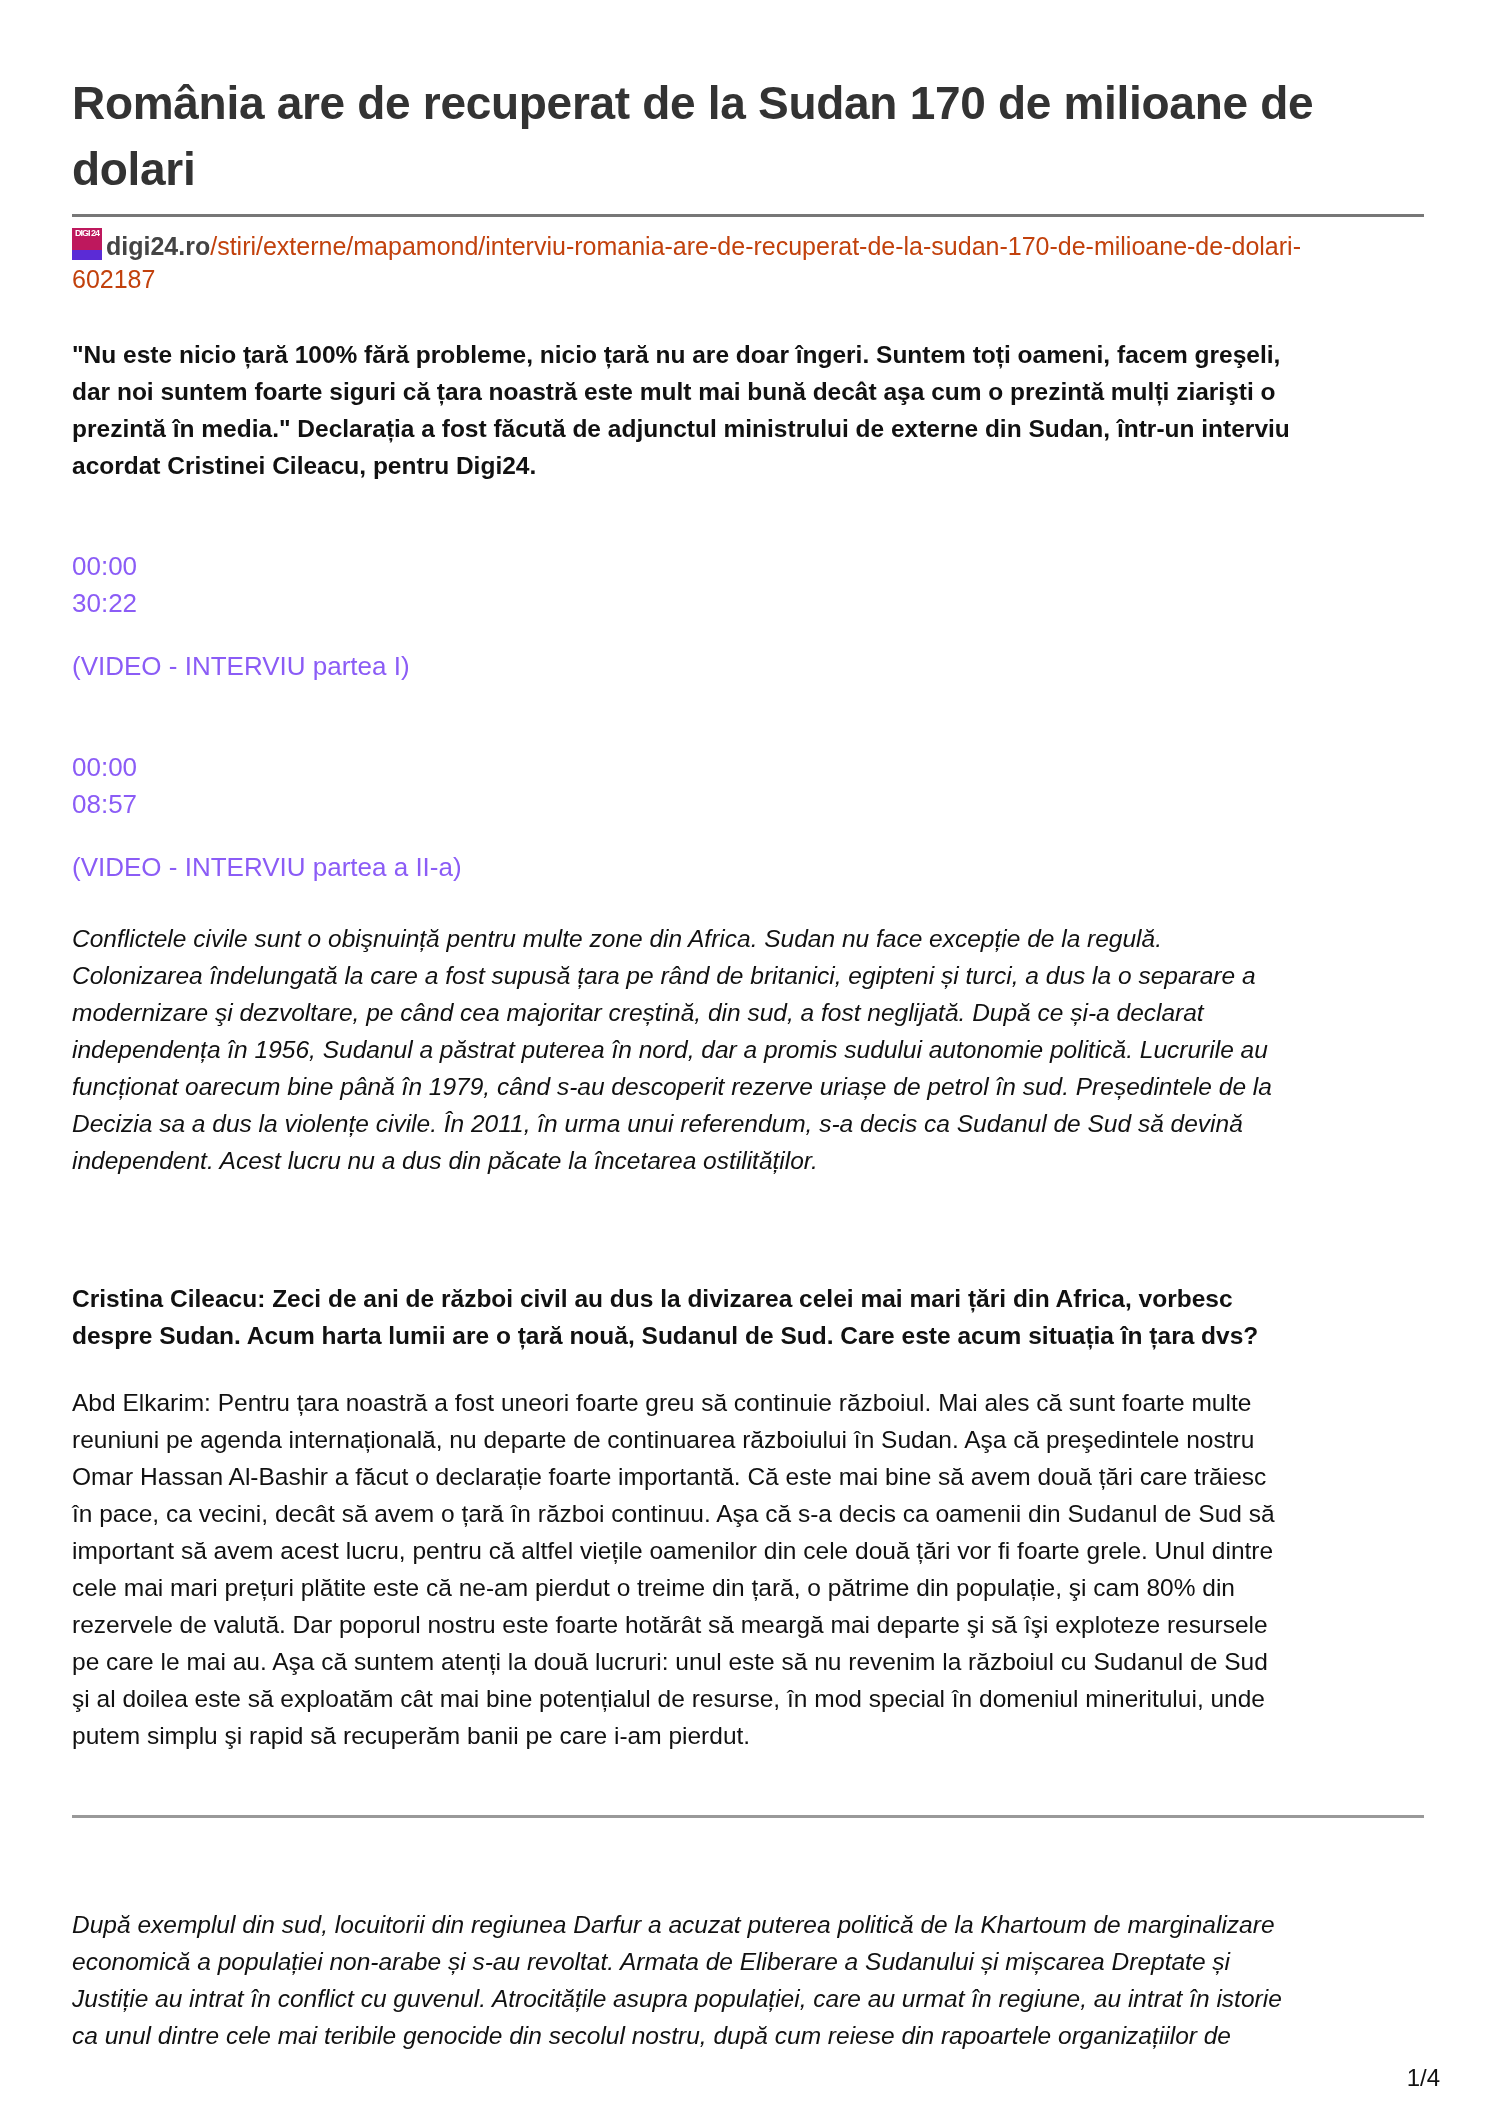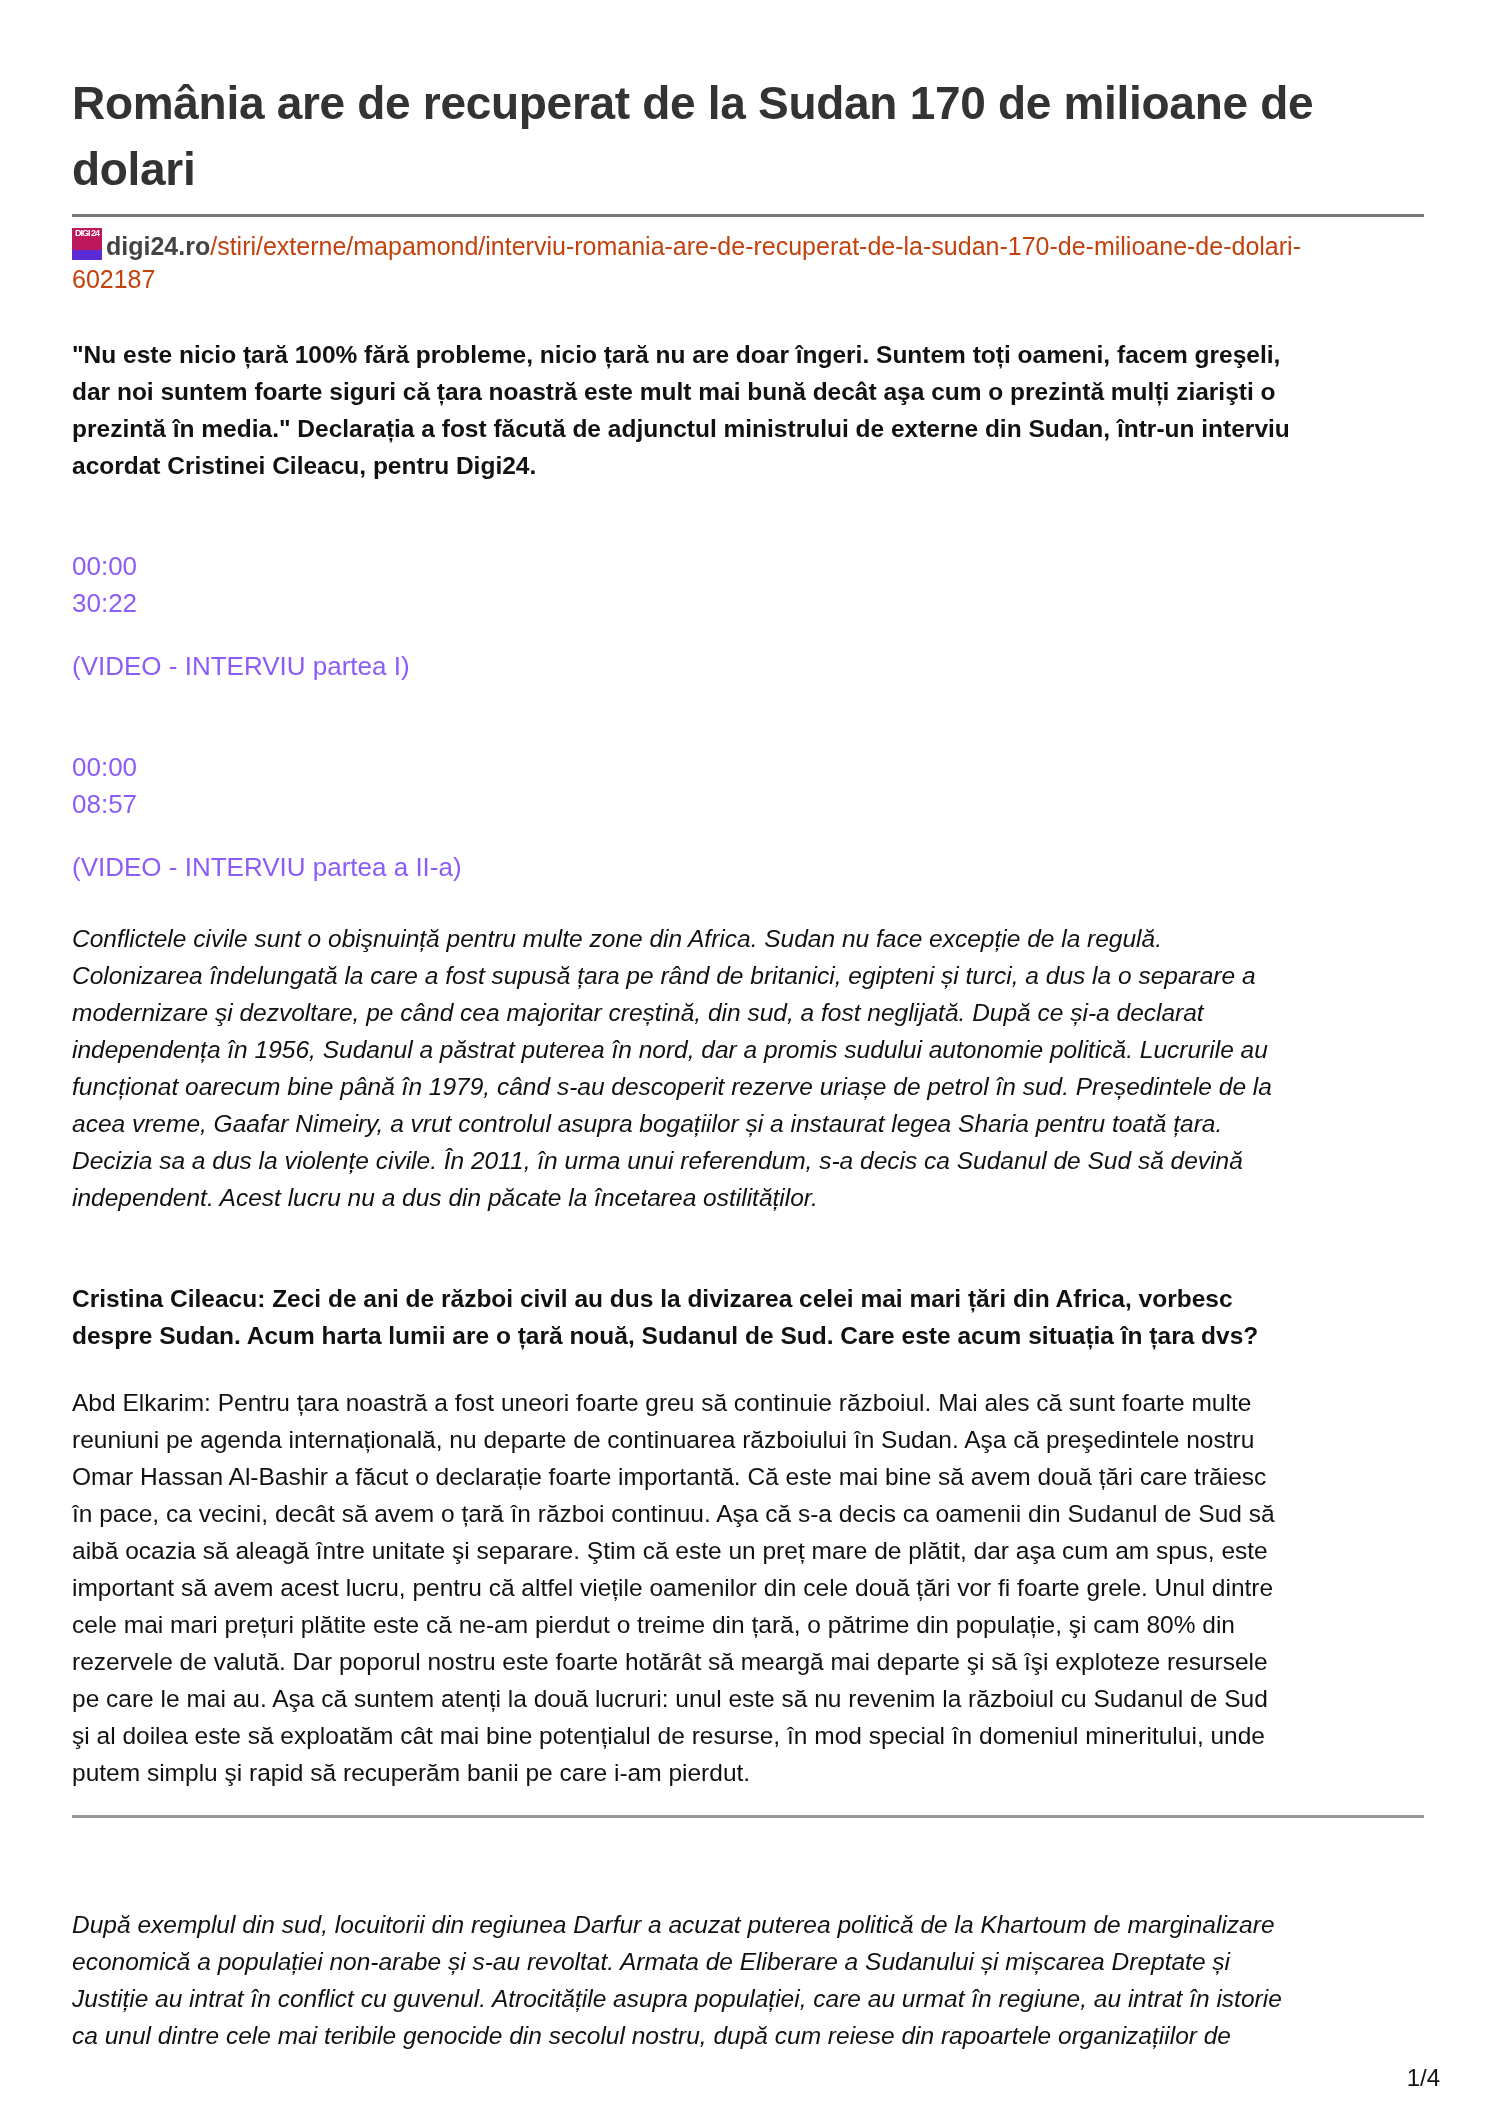--- a/index.html
+++ b/index.html
@@ -67,36 +67,34 @@
     <span class="line">08:57</span>
   </div>
   <div class="vid" style="top:849px;">(VIDEO - INTERVIU partea a II-a)</div>
 
   <div class="italic-block" style="top:920px;">
     <span class="line">Conflictele civile sunt o obişnuință pentru multe zone din Africa. Sudan nu face excepție de la regulă.</span>
     <span class="line">Colonizarea îndelungată la care a fost supusă țara pe rând de britanici, egipteni și turci, a dus la o separare a</span>
     <span class="line">modernizare şi dezvoltare, pe când cea majoritar creștină, din sud, a fost neglijată. După ce și-a declarat</span>
     <span class="line">independența în 1956, Sudanul a păstrat puterea în nord, dar a promis sudului autonomie politică. Lucrurile au</span>
     <span class="line">funcționat oarecum bine până în 1979, când s-au descoperit rezerve uriașe de petrol în sud. Președintele de la</span>
-    <span class="line">acea vreme, Gaafar Nimeiry, a vrut controlul asupra bogațiilor și a instaurat legea Sharia pentru toată țara.</span>
     <span class="line">Decizia sa a dus la violențe civile. În 2011, în urma unui referendum, s-a decis ca Sudanul de Sud să devină</span>
     <span class="line">independent. Acest lucru nu a dus din păcate la încetarea ostilităților.</span>
   </div>
 
   <div class="question">
     <span class="line">Cristina Cileacu: Zeci de ani de război civil au dus la divizarea celei mai mari țări din Africa, vorbesc</span>
     <span class="line">despre Sudan. Acum harta lumii are o țară nouă, Sudanul de Sud. Care este acum situația în țara dvs?</span>
   </div>
 
   <div class="answer">
     <span class="line"><span class="speaker">Abd Elkarim:</span><span> Pentru țara noastră a fost uneori foarte greu să continuie războiul. Mai ales că sunt foarte multe</span></span>
     <span class="line">reuniuni pe agenda internațională, nu departe de continuarea războiului în Sudan. Aşa că preşedintele nostru</span>
     <span class="line">Omar Hassan Al-Bashir a făcut o declarație foarte importantă. Că este mai bine să avem două țări care trăiesc</span>
     <span class="line">în pace, ca vecini, decât să avem o țară în război continuu. Aşa că s-a decis ca oamenii din Sudanul de Sud să</span>
-    <span class="line">aibă ocazia să aleagă între unitate şi separare. Ştim că este un preț mare de plătit, dar aşa cum am spus, este</span>
     <span class="line">important să avem acest lucru, pentru că altfel viețile oamenilor din cele două țări vor fi foarte grele. Unul dintre</span>
     <span class="line">cele mai mari prețuri plătite este că ne-am pierdut o treime din țară, o pătrime din populație, şi cam 80% din</span>
     <span class="line">rezervele de valută. Dar poporul nostru este foarte hotărât să meargă mai departe şi să îşi exploteze resursele</span>
     <span class="line">pe care le mai au. Aşa că suntem atenți la două lucruri: unul este să nu revenim la războiul cu Sudanul de Sud</span>
     <span class="line">şi al doilea este să exploatăm cât mai bine potențialul de resurse, în mod special în domeniul mineritului, unde</span>
     <span class="line">putem simplu şi rapid să recuperăm banii pe care i-am pierdut.</span>
   </div>
 
   <div class="rule-mid"></div>
 

